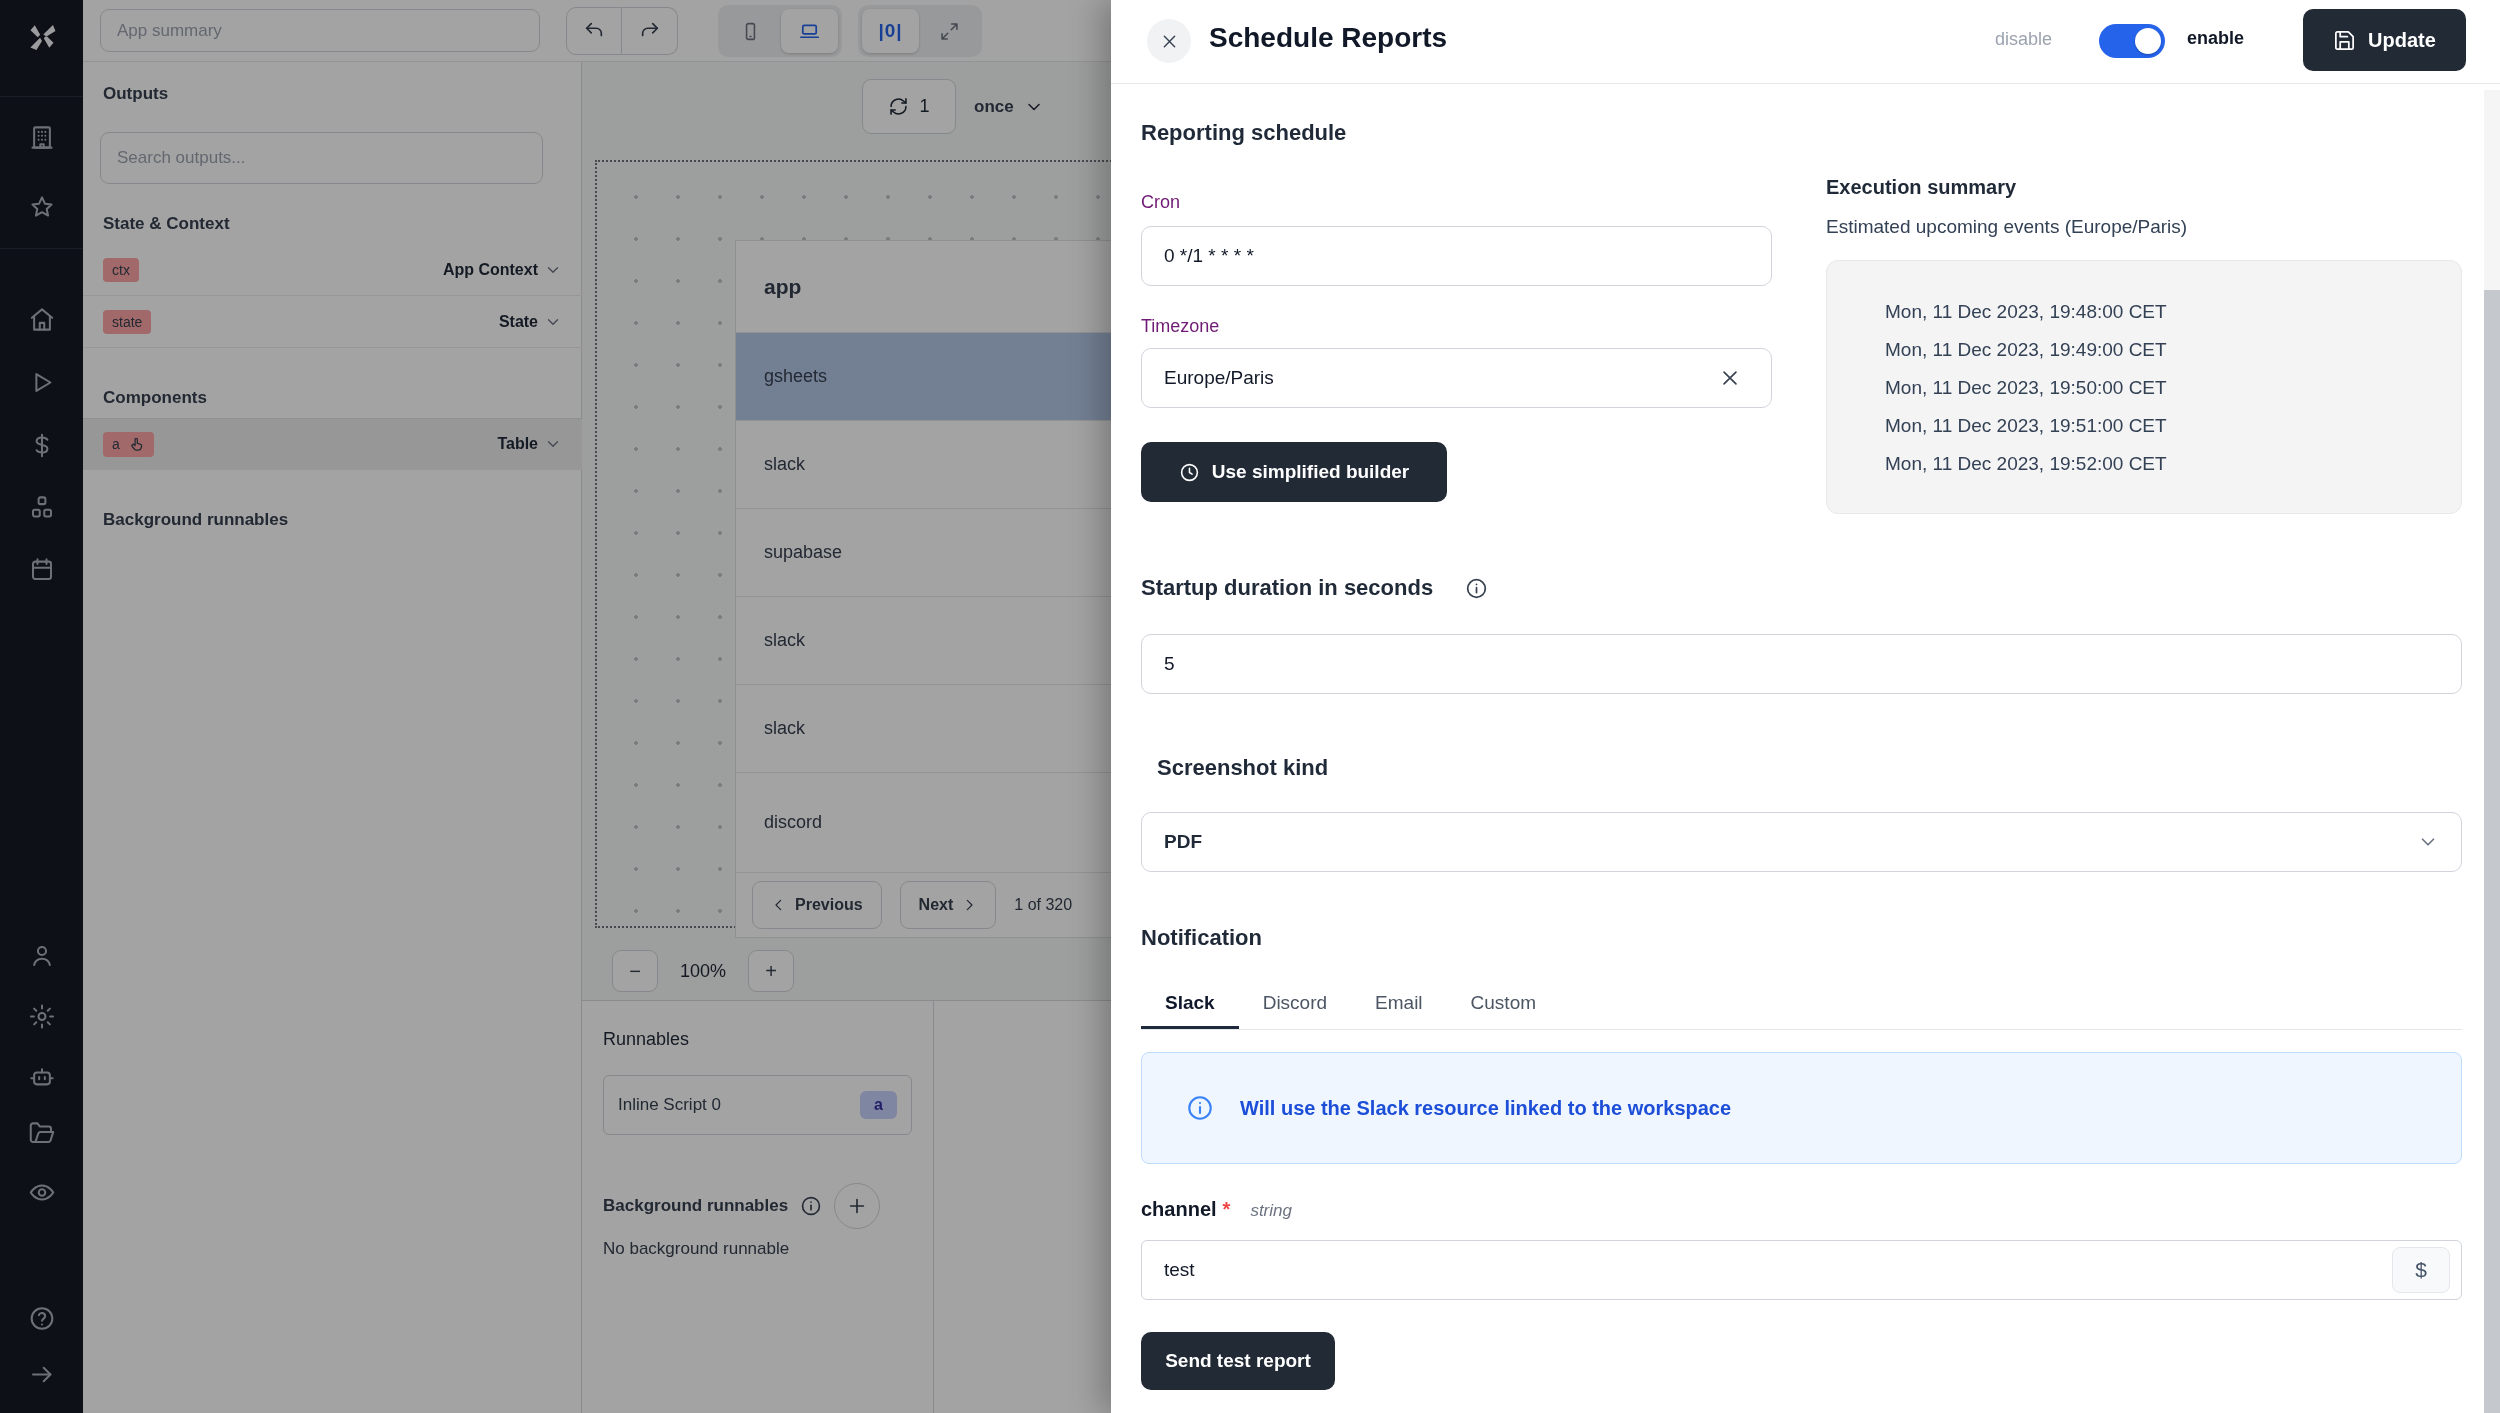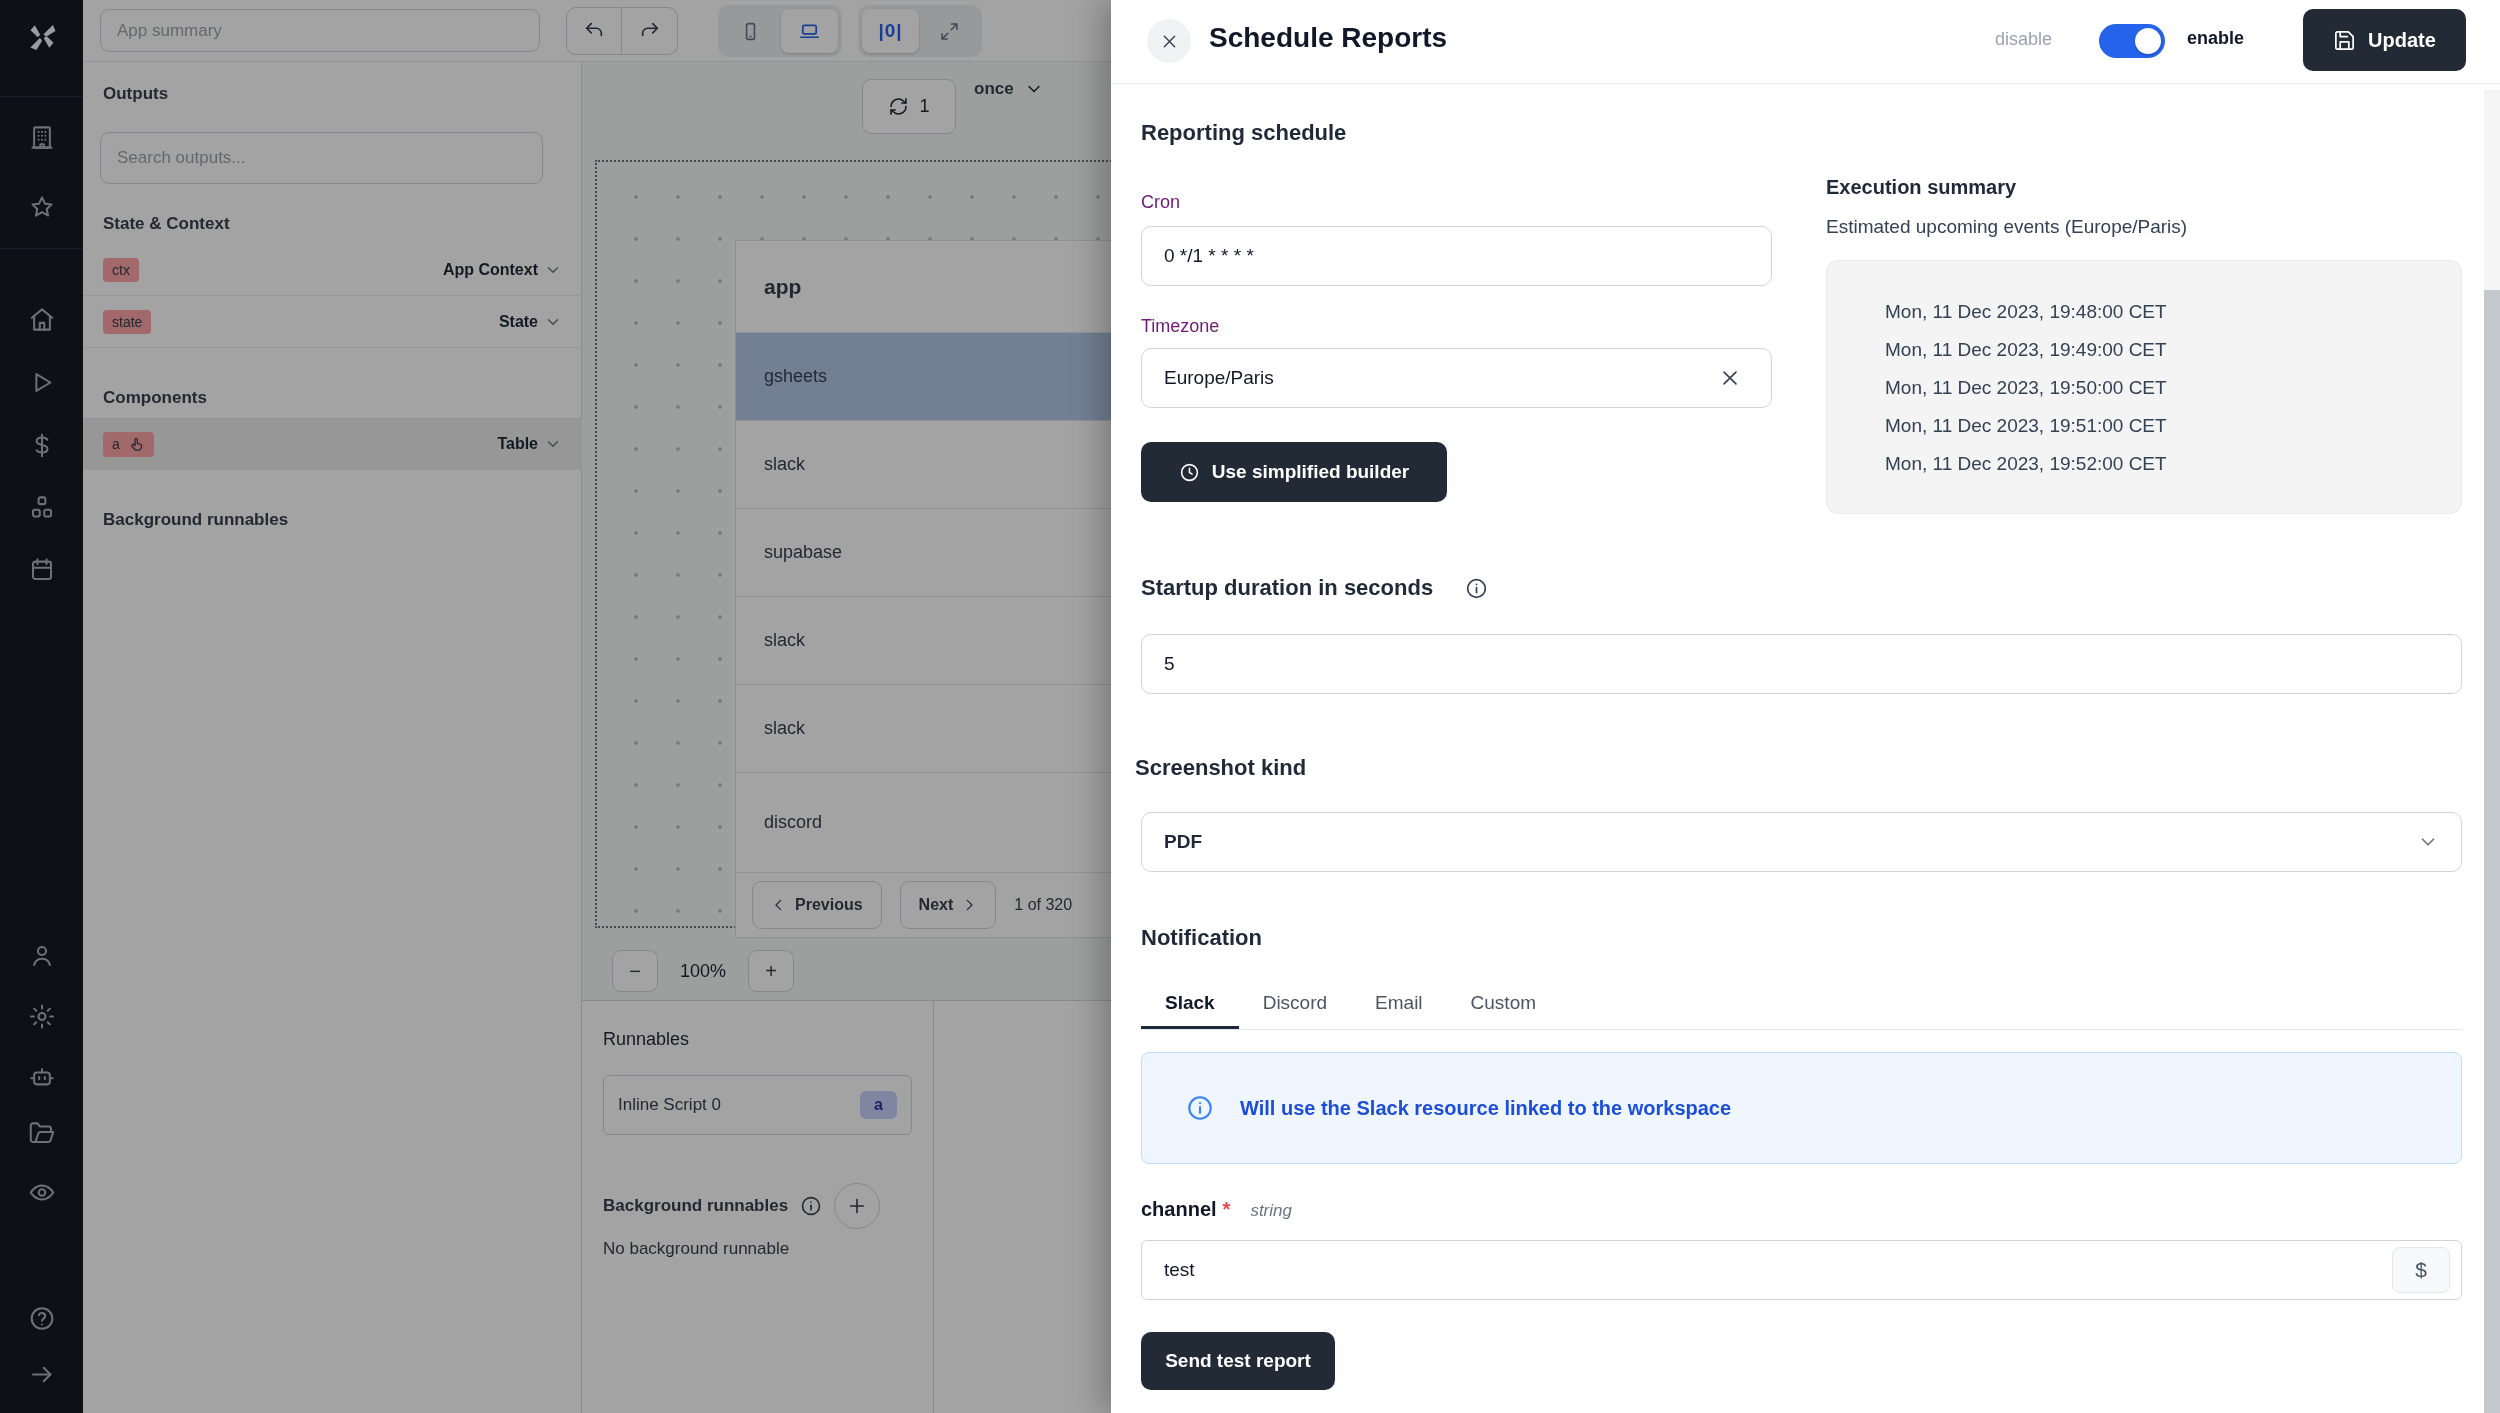--- a/index.html
+++ b/index.html
@@ -33,21 +33,21 @@
   .search-input { position:absolute; left:17px; top:70px; width:443px; height:52px; border:1px solid #d1d5db; border-radius:9px; padding:0 16px; font-size:17px; color:#111827; font-family:"Liberation Sans",sans-serif; }
   .search-input::placeholder { color:#9ca3af; }
   .o-row { position:absolute; left:0; width:499px; height:52px; display:flex; align-items:center; padding:0 20px; border-bottom:1px solid #ececee; cursor:pointer; }
   .o-badge { background:#fca5a5; color:#374151; font-size:14px; padding:4px 9px; border-radius:4px; }
   .o-right { margin-left:auto; display:flex; align-items:center; gap:6px; font-size:16px; font-weight:bold; color:#1f2937; }
   .chev { width:18px; height:18px; color:#6b7280; }
 
   
   #canvas { left:582px; top:62px; width:529px; height:938px; background:#f6f7f8; z-index:3; overflow:hidden; }
   .refresh-box { position:absolute; left:280px; top:17px; width:94px; height:55px; background:#fff; border:1px solid #d1d5db; border-radius:9px; display:flex; align-items:center; justify-content:center; gap:10px; font-size:18px; color:#1f2937; cursor:pointer; }
-  .once-wrap { position:absolute; left:392px; top:17px; height:55px; display:flex; align-items:flex-start; gap:10px; font-size:17px; font-weight:bold; color:#374151; cursor:pointer; }
+  .once-wrap { position:absolute; left:392px; top:17px; height:55px; display:flex; align-items:center; gap:10px; font-size:17px; font-weight:bold; color:#374151; cursor:pointer; }
   .grid-area { position:absolute; left:13px; top:98px; width:600px; height:768px; border:2px dotted #70757c;
     background-image:radial-gradient(circle,#c0c3c8 1.6px,transparent 1.8px); background-size:42px 42px; background-position:18px 14px; }
   .tbl { position:absolute; left:138px; top:78px; width:470px; background:#fff; border:1px solid #e0e2e6; }
   .tbl-h { height:92px; display:flex; align-items:center; padding:0 28px; font-size:21px; font-weight:bold; color:#374151; border-bottom:1px solid #e5e7eb; }
   .t-row { height:88px; display:flex; align-items:center; padding:0 28px; font-size:18px; color:#374151; border-bottom:1px solid #e5e7eb; cursor:pointer; }
   .t-row.sel { background:#b5c9e8; }
   .t-row.tall { height:100px; }
   .tbl-f { height:64px; display:flex; align-items:center; padding:0 16px; gap:18px; }
   .pg-btn { height:48px; background:#fff; border:1px solid #d1d5db; border-radius:9px; display:flex; align-items:center; justify-content:center; gap:8px; font-size:16px; font-weight:bold; color:#374151; padding:0 18px; cursor:pointer; }
   .pg-info { font-size:16px; color:#374151; }
@@ -461,21 +461,21 @@
     <div class="sec-title" style="left:30px;top:575px">Startup duration in seconds</div>
     <span class="info-ico-sm icon" style="left:354px;top:577px">
         <svg viewBox="0 0 24 24" fill="none" stroke="currentColor" stroke-width="1.8" stroke-linecap="round" stroke-linejoin="round">
           <circle cx="12" cy="12" r="9.2"></circle>
           <path d="M12 11.2v5"></path>
           <path d="M12 7.8h.01"></path>
         </svg>
       </span>
     <input class="txt-input" style="left: 30px; top: 634px; width: 1321px;" value="5">
 
-    <div class="sec-title" style="left:24px;top:755px">Screenshot kind</div>
+    <div class="sec-title" style="left:46px;top:755px">Screenshot kind</div>
     <div class="select-box">
       <span>PDF</span>
       <span class="icon chev">
           <svg viewBox="0 0 24 24" fill="none" stroke="currentColor" stroke-width="1.8" stroke-linecap="round" stroke-linejoin="round">
             <polyline points="6 9 12 15 18 9"></polyline>
           </svg>
         </span>
     </div>
 
     <div class="sec-title" style="left:30px;top:925px">Notification</div>

